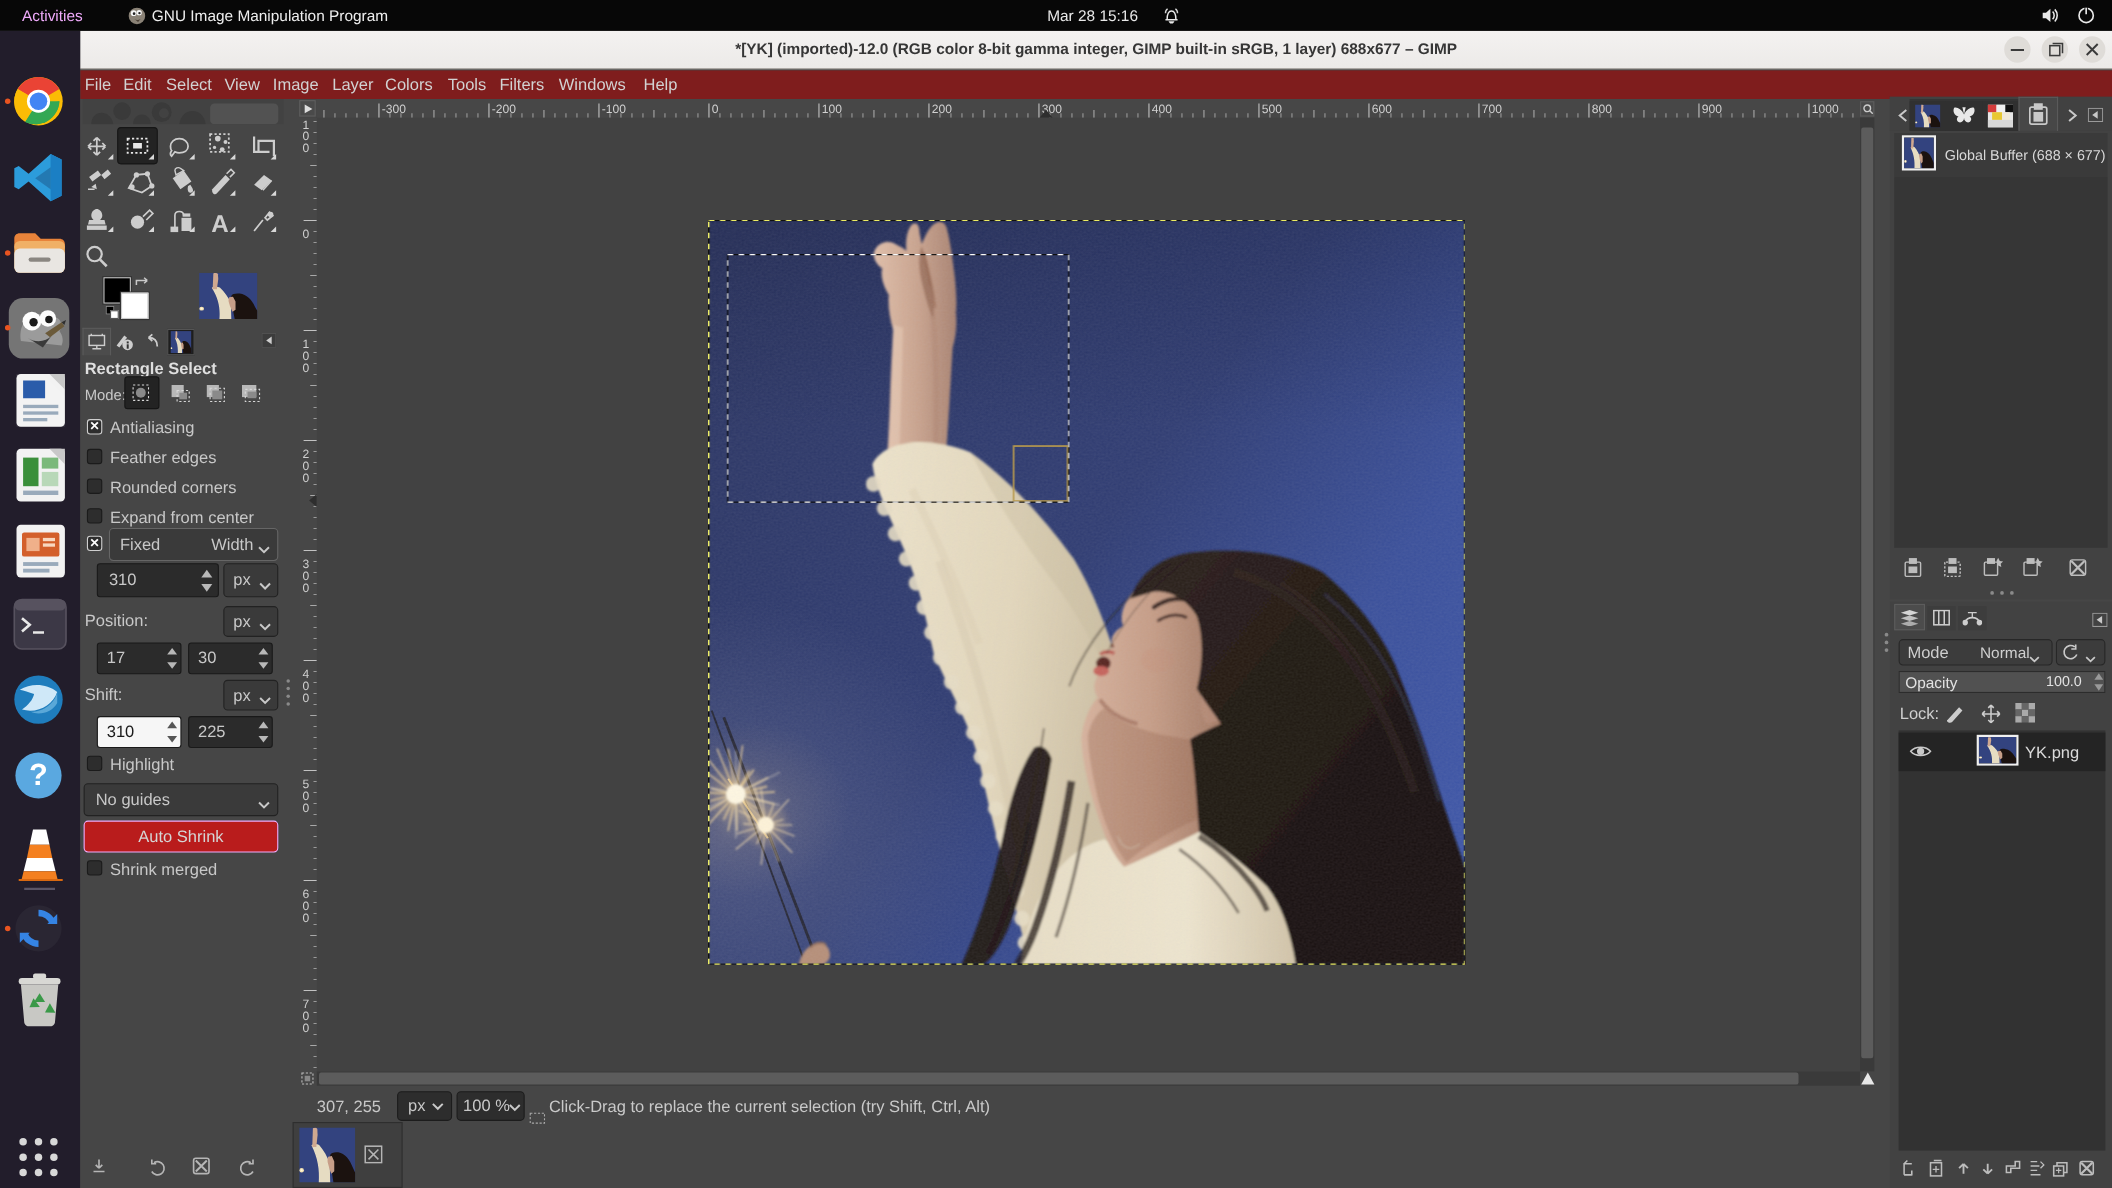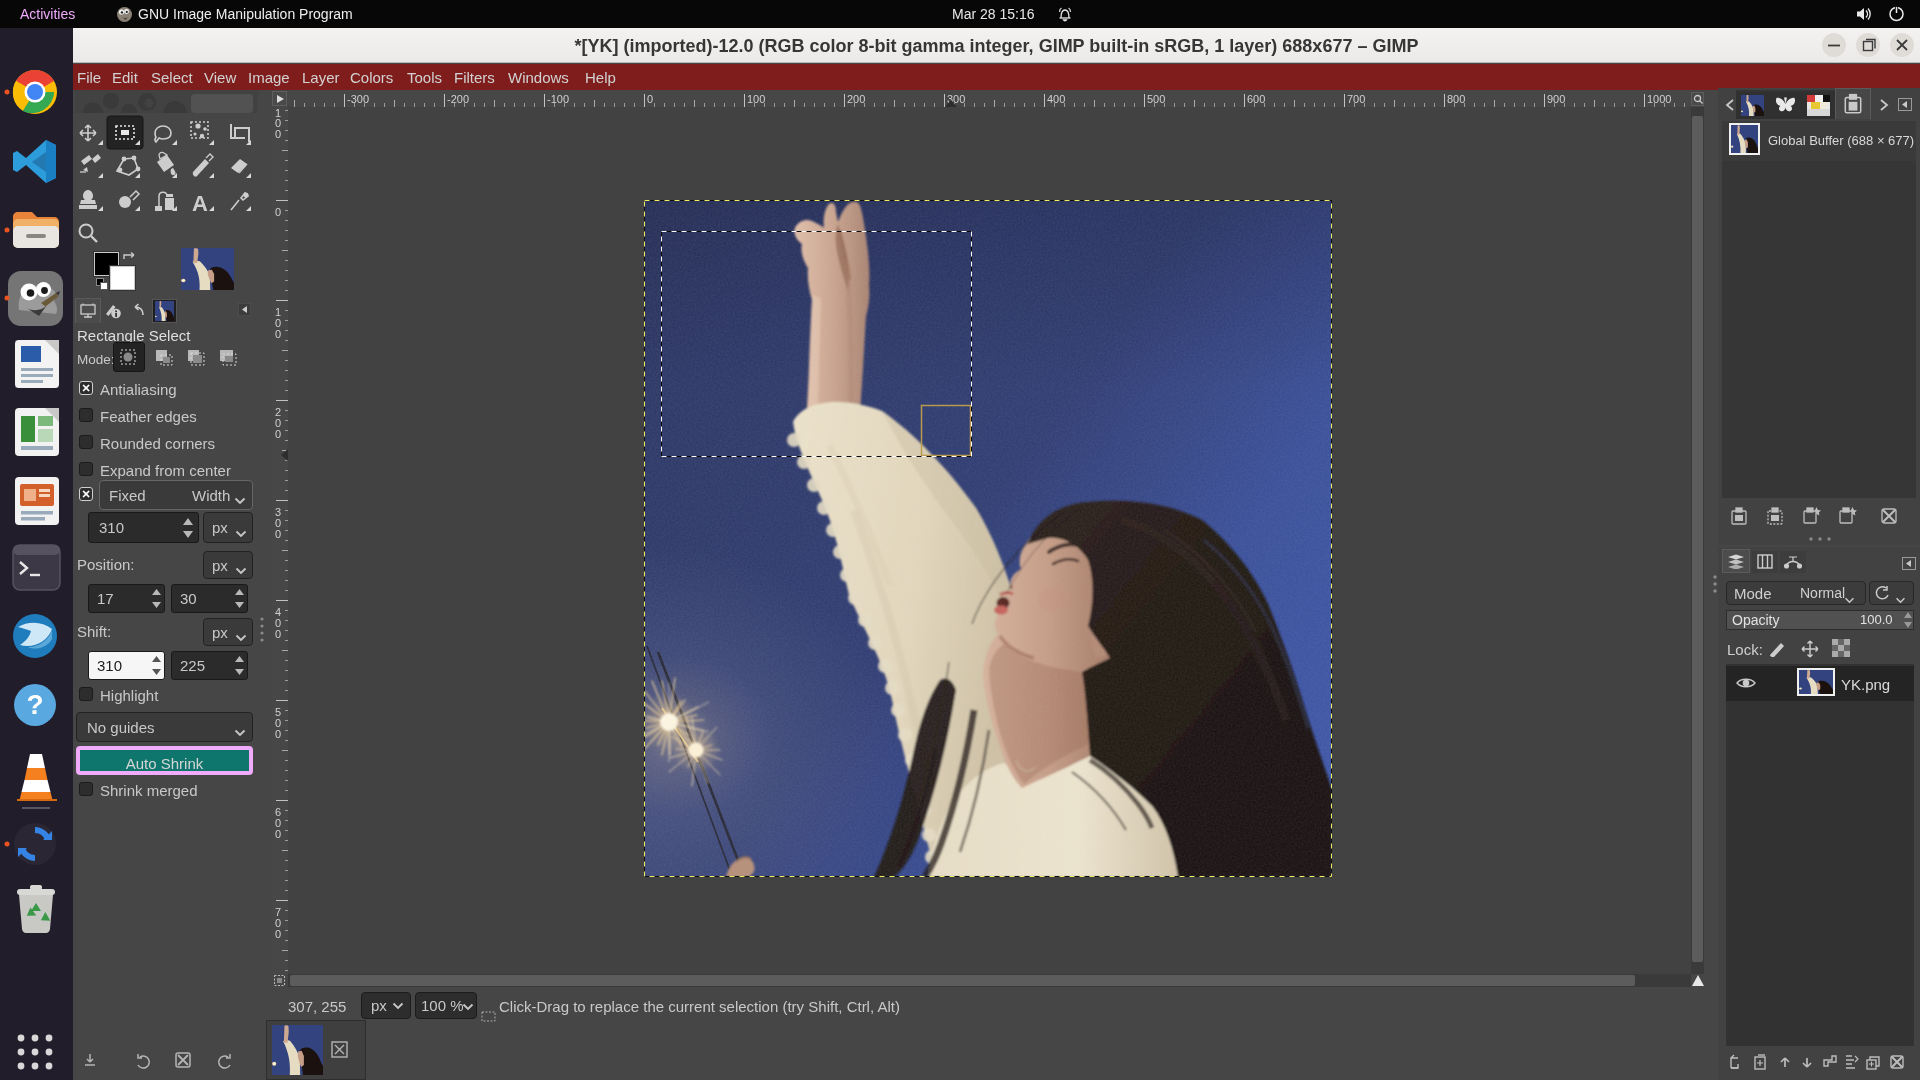--- a/index.html
+++ b/index.html
@@ -4,21 +4,21 @@
 html,body{width:1920px;height:1080px;overflow:hidden;background:#464646;font-family:"Liberation Sans",sans-serif}
 .abs{position:absolute}
 #stage{position:relative;width:1920px;height:1080px}
 .txt{color:#c8c8c8;font-size:15px;white-space:nowrap}
 </style></head><body>
 <div id="stage">
 
 <div class="abs" style="left:73px;top:28px;right:0;bottom:0;background:#464646"></div>
 
 <div class="abs" style="left:73px;top:28px;right:0;height:35px;background:linear-gradient(#f4f2f1,#eceae8);border-bottom:1px solid #bdb9b4"></div>
-<div class="abs" style="left:73px;top:36px;right:0;text-align:center;font-size:18px;font-weight:bold;color:#363636">*[YK] (imported)-12.0 (RGB color 8-bit gamma integer, GIMP built-in sRGB, 1 layer) 688x677 – GIMP</div>
+<div class="abs" style="left:73px;top:36px;right:0;text-align:center;font-size:14px;font-weight:bold;color:#363636">*[YK] (imported)-12.0 (RGB color 8-bit gamma integer, GIMP built-in sRGB, 1 layer) 688x677 – GIMP</div>
 <div class="abs" style="left:1822px;top:33px;width:24px;height:24px;border-radius:50%;background:#dfdcd8"></div>
 <div class="abs" style="left:1856px;top:33px;width:24px;height:24px;border-radius:50%;background:#dfdcd8"></div>
 <div class="abs" style="left:1890px;top:33px;width:24px;height:24px;border-radius:50%;background:#dfdcd8"></div>
 <svg class="abs" style="left:1822px;top:33px" width="92" height="24">
 <path d="M6 12.5h12" stroke="#3b3b3b" stroke-width="1.8"></path>
 <rect x="41.5" y="8.5" width="9" height="9" fill="none" stroke="#3b3b3b" stroke-width="1.4"></rect>
 <path d="M44 6.5h9v9" fill="none" stroke="#3b3b3b" stroke-width="1.4"></path>
 <path d="M75 7l10 10M85 7l-10 10" stroke="#3b3b3b" stroke-width="1.8"></path>
 </svg>
 
@@ -300,21 +300,21 @@
 <path d="M168 10 C180 0 215 0 222 20 L226 90 L210 240 L160 240 Z" fill="#cfa890"></path>
 <path d="M380 340 C390 310 430 300 480 305 C560 320 620 390 660 500 L688 560 L688 677 L420 677 C400 560 390 450 380 340Z" fill="#1b120f"></path>
 <path d="M355 360 C345 390 345 420 355 450 C365 490 380 540 395 570 L430 540 L430 420 L400 350Z" fill="#c79e88"></path>
 <circle cx="30" cy="525" r="28" fill="#f5e3b2"></circle>
         <circle cx="30" cy="525" r="12" fill="#fff7e0"></circle>
 </svg></div>
 <svg class="abs" style="left:238px;top:303px" width="13" height="13">
       <rect width="13" height="13" fill="#3c3c3c" stroke="#5a5a5a"></rect>
       <path d="M9 3v7L4 6.5z" fill="#cdcdcd"></path>
     </svg>
-<div class="abs" style="left:77px;top:327px;font-size:15px;font-weight:normal;color:#dfdfdf">Rectangle Select</div>
+<div class="abs" style="left:77px;top:327px;font-size:15px;font-weight:bold;color:#dfdfdf">Rectangle Select</div>
 <div class="abs txt" style="left:77px;top:352px;font-size:13.5px">Mode:</div>
 <div class="abs" style="left:113px;top:342px;width:32px;height:30px;background:#232323;border:1px solid #151515;border-radius:3px"></div>
 <svg class="abs" style="left:120px;top:349px" width="17" height="17">
       <rect x="1" y="1" width="14" height="14" fill="none" stroke="#d8d8d8" stroke-dasharray="2 2"></rect>
       <circle cx="8" cy="8" r="4.5" fill="#8a8a8a"></circle>
     </svg>
 <svg class="abs" style="left:155px;top:349px" width="18" height="17">
       <rect x="1" y="1" width="11" height="11" fill="#b8b8b8"></rect>
       <rect x="6" y="6" width="11" height="10" fill="none" stroke="#d8d8d8" stroke-dasharray="2 2"></rect>
       <rect x="8" y="8" width="7" height="6" fill="#8a8a8a"></rect>
@@ -391,21 +391,21 @@
       <path d="M6.5 2l4.5 6H2z" fill="#b8b8b8"></path>
       <path d="M6.5 21l4.5-6H2z" fill="#b8b8b8"></path>
     </svg>
 <div class="abs" style="left:79px;top:687px;width:14px;height:14px;background:#2d2d2d;border:1px solid #1b1b1b;border-radius:3px"></div>
     <div class="abs txt" style="left:100px;top:687px">Highlight</div>
 <div class="abs" style="left:76px;top:712px;width:177px;height:30px;background:#3a3a3a;border:1px solid #222;border-radius:4px"></div>
 <div class="abs txt" style="left:87px;top:719px">No guides</div>
 <div class="abs" style="left:234px;top:723px"><svg width="12" height="8" viewBox="0 0 12 8">
         <path d="M1.5 1.5l4.5 4.5 4.5-4.5" stroke="#c8c8c8" stroke-width="1.8" fill="none"></path>
       </svg></div>
-<div class="abs" style="left:76px;top:746px;width:177px;height:29px;background:#0f766e;border:4px solid #f0abfc;border-radius:4px;text-align:center;color:#d5d5d5;font-size:15px;line-height:27px">Auto Shrink</div>
+<div class="abs" style="left:76px;top:746px;width:177px;height:29px;background:#b91c1c;border:1px solid #f0abfc;border-radius:4px;text-align:center;color:#d5d5d5;font-size:15px;line-height:27px">Auto Shrink</div>
 <div class="abs" style="left:79px;top:782px;width:14px;height:14px;background:#2d2d2d;border:1px solid #1b1b1b;border-radius:3px"></div>
     <div class="abs txt" style="left:100px;top:782px">Shrink merged</div>
 <svg class="abs" style="left:82px;top:1051px" width="160" height="20" fill="none" stroke="#b5b5b5" stroke-width="1.5">
 <path d="M8 3v8M8 11l-3-3M8 11l3-3M3 14h10"></path>
 <path d="M58 6a6 6 0 1 1-2 8M56 3v4h4"></path>
 <path d="M96 4l10 10M106 4l-10 10" stroke-width="1.8"></path>
       <rect x="94" y="2" width="14" height="14" rx="2"></rect>
 <path d="M146 6a6 6 0 1 0 2 8M148 3v4h-4"></path>
 </svg>
 <svg class="abs" style="left:259px;top:615px" width="6" height="28">

